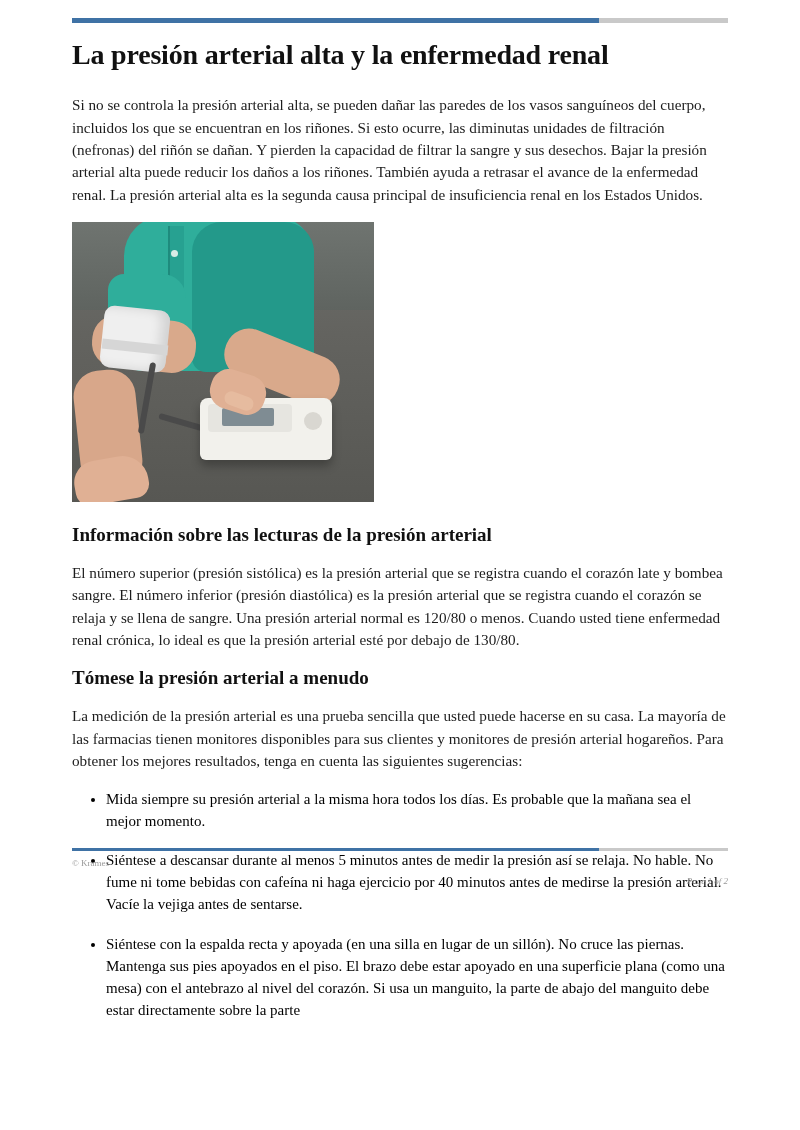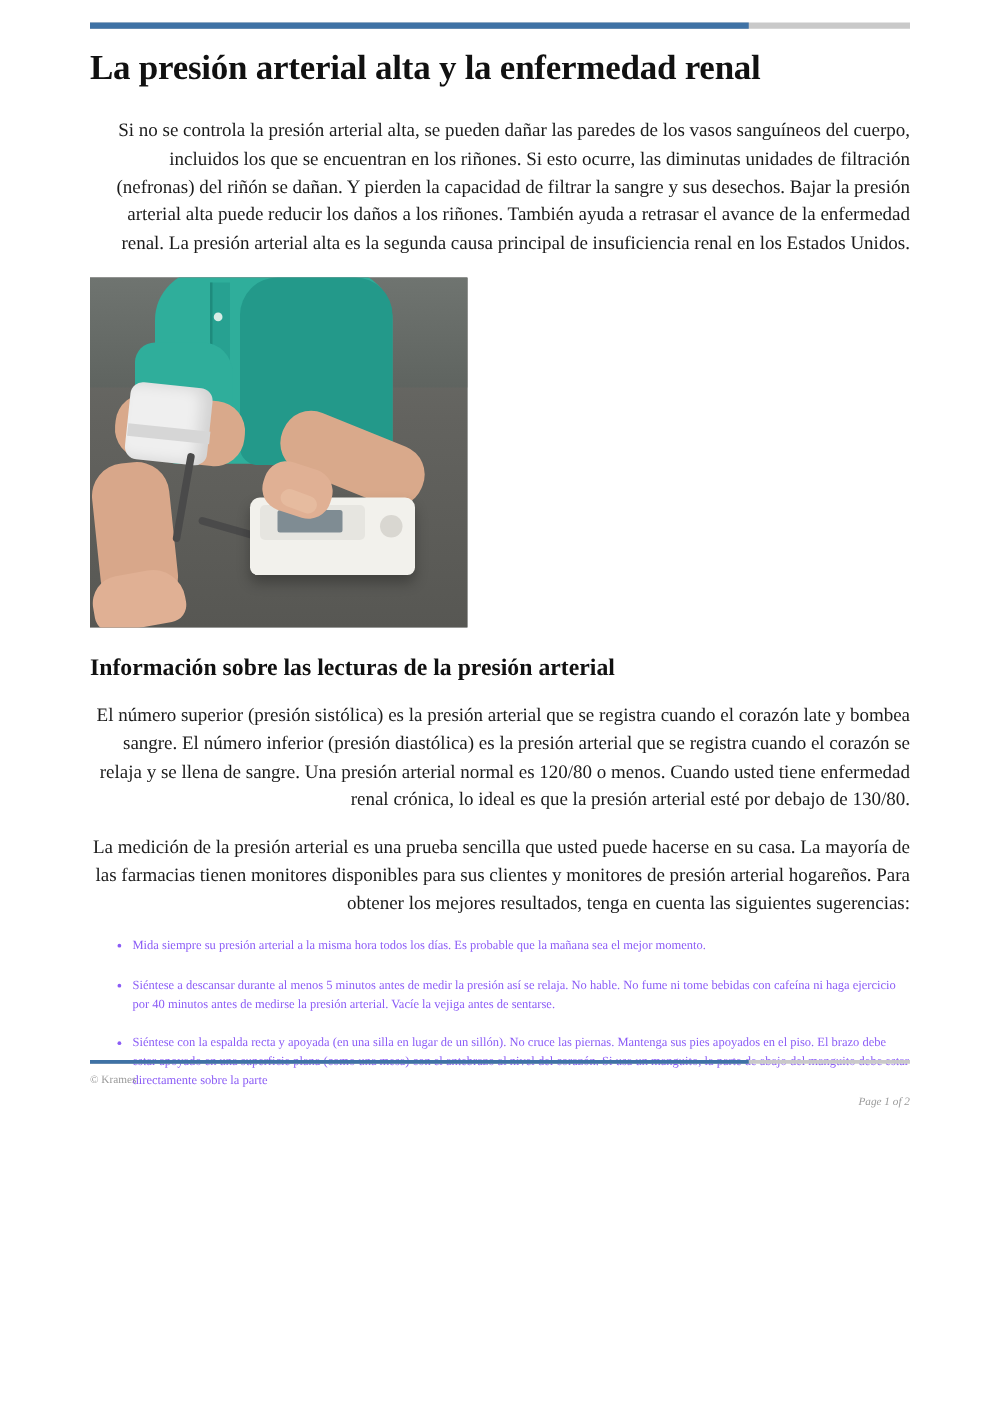--- a/index.html
+++ b/index.html
@@ -47,21 +47,21 @@
     font-weight: bold;
     margin: 0 0 22px 0;
     letter-spacing: -0.2px;
     color: #111111;
   }
   p.body-text {
     font-size: 15.2px;
     line-height: 1.47;
     margin: 0 0 16px 0;
     color: #1c1c1c;
-    text-align: right;
+    text-align: left;
   }
   .figure {
     margin: 8px 0 22px 0;
     width: 302px;
     height: 280px;
     position: relative;
     overflow: hidden;
     background: #5d5e5c;
   }
   
@@ -224,24 +224,24 @@
     font-size: 19px;
     font-weight: bold;
     margin: 0 0 16px 0;
     color: #111111;
   }
   ul.bullets {
     margin: 0 0 0 0;
     padding-left: 34px;
   }
   ul.bullets li {
-    font-size: 10px;
+    font-size: 15px;
     line-height: 1.47;
     margin-bottom: 17px;
-    color: #8b5cf6;
+    color: #000000;
   }
   
   .footer-rule {
     position: absolute;
     left: 72px;
     bottom: 35px;
     width: 656px;
     height: 3px;
     background: #c9c9c9;
   }
@@ -306,20 +306,21 @@
       <div class="monitor-face"></div>
       <div class="monitor-screen"></div>
       <div class="monitor-btn"></div>
       <div class="hand2"></div>
       <div class="finger"></div>
     </div>
 
     <h2 class="section-head">Información sobre las lecturas de la presión arterial</h2>
     <p class="body-text">El número superior (presión sistólica) es la presión arterial que se registra cuando el corazón late y bombea sangre. El número inferior (presión diastólica) es la presión arterial que se registra cuando el corazón se relaja y se llena de sangre. Una presión arterial normal es 120/80 o menos. Cuando usted tiene enfermedad renal crónica, lo ideal es que la presión arterial esté por debajo de 130/80.</p>
 
+    <h2 class="section-head">Tómese la presión arterial a menudo</h2>
     <p class="body-text">La medición de la presión arterial es una prueba sencilla que usted puede hacerse en su casa. La mayoría de las farmacias tienen monitores disponibles para sus clientes y monitores de presión arterial hogareños. Para obtener los mejores resultados, tenga en cuenta las siguientes sugerencias:</p>
 
     <ul class="bullets">
       <li>Mida siempre su presión arterial a la misma hora todos los días. Es probable que la mañana sea el mejor momento.</li>
       <li>Siéntese a descansar durante al menos 5 minutos antes de medir la presión así se relaja. No hable. No fume ni tome bebidas con cafeína ni haga ejercicio por 40 minutos antes de medirse la presión arterial. Vacíe la vejiga antes de sentarse.</li>
       <li>Siéntese con la espalda recta y apoyada (en una silla en lugar de un sillón). No cruce las piernas. Mantenga sus pies apoyados en el piso. El brazo debe estar apoyado en una superficie plana (como una mesa) con el antebrazo al nivel del corazón. Si usa un manguito, la parte de abajo del manguito debe estar directamente sobre la parte</li>
     </ul>
 
   </div>
 

